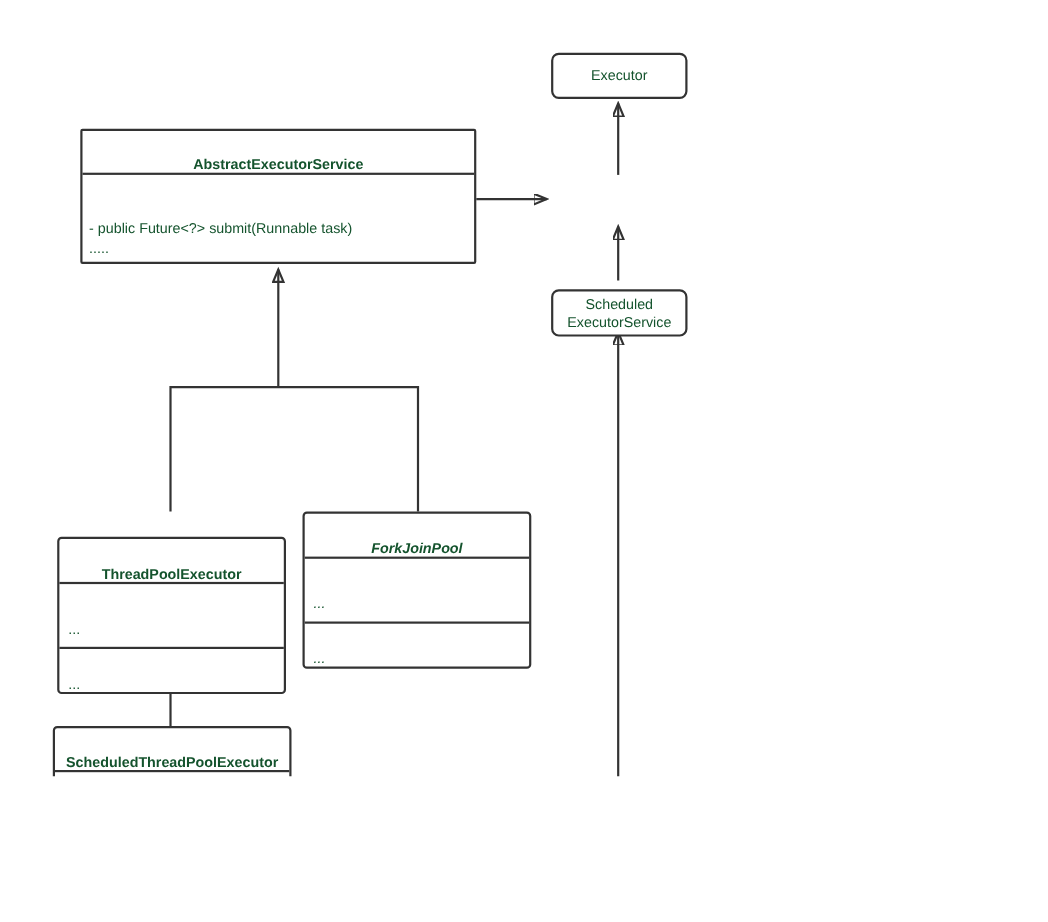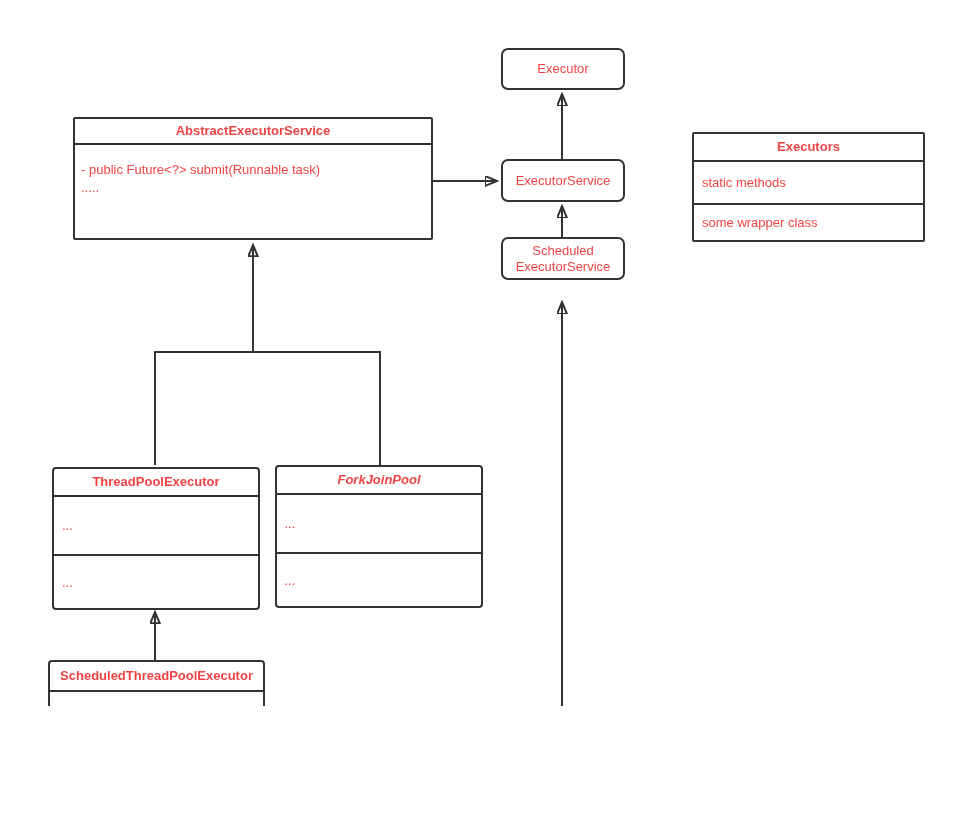--- a/index.html
+++ b/index.html
@@ -2,21 +2,21 @@
 <html><head>
 <meta charset="utf-8">
 <style>
   html, body { margin: 0; padding: 0; background: #ffffff; }
   .canvas {
     position: relative;
     width: 953px;
     height: 706px;
     background: #ffffff;
     font-family: "Liberation Sans", sans-serif;
-    color: #ef4444;
+    color: #14532d;
     overflow: hidden;
   }
   .edges {
     position: absolute;
     left: 0; top: 0;
     width: 953px; height: 838px;
     pointer-events: none;
   }
   .edges path { stroke: #333333; stroke-width: 2; fill: none; }
   .node {
@@ -33,21 +33,21 @@
     text-align: center;
     font-size: 13px;
     line-height: 16px;
     padding: 0 4px;
   }
   .cls {
     border-radius: 4px;
     display: flex;
     flex-direction: column;
   }
-  .cls > div { box-sizing: border-box; }
+  .cls > div { box-sizing: border-box; margin-top: 24px; }
   .cls .hdr {
     font-weight: bold;
     font-size: 13px;
     line-height: 14px;
     text-align: center;
     display: flex;
     align-items: center;
     justify-content: center;
     border-bottom: 2px solid #333333;
     padding: 0 6px;
@@ -89,43 +89,35 @@
     <path d="M155 465 L155 352 L380 352 L380 465"></path>
     <path d="M253 352 L253 245" marker-end="url(#arrHollow)"></path>
     <path d="M155 660 L155 612" marker-end="url(#arrHollow)"></path>
     <path d="M265 732 L562 732 L562 302" marker-end="url(#arrSolid)"></path>
   </svg>
 
   <div class="node iface" style="left:501px; top:48px; width:124px; height:42px;">
     <span>Executor</span>
   </div>
 
-  <div class="node iface" style="left:501px; top:159px; width:124px; height:43px;">
-    <span>ExecutorService</span>
-  </div>
 
-  <div class="node iface" style="left:501px; top:237px; width:124px; height:43px;">
+  <div class="node iface" style="left:501px; top:263px; width:124px; height:43px;">
     <span>Scheduled ExecutorService</span>
   </div>
 
   <div class="node cls sq" style="left:73px; top:117px; width:360px; height:123px;">
     <div class="hdr" style="height:26px;">AbstractExecutorService</div>
     <div class="body">
       <div>- public Future&lt;?&gt; submit(Runnable task)</div>
       <div>.....</div>
     </div>
   </div>
 
-  <div class="node cls sq" style="left:692px; top:132px; width:233px; height:110px;">
-    <div class="hdr" style="height:28px;">Executors</div>
-    <div class="row" style="height:43px;">static methods</div>
-    <div class="row">some wrapper class</div>
-  </div>
 
-  <div class="node cls" style="left:52px; top:467px; width:208px; height:143px;">
+  <div class="node cls" style="left:52px; top:488px; width:208px; height:143px;">
     <div class="hdr" style="height:28px;">ThreadPoolExecutor</div>
     <div class="row" style="height:59px;">...</div>
     <div class="row">...</div>
   </div>
 
   <div class="node cls" style="left:275px; top:465px; width:208px; height:143px;font-style:italic;">
     <div class="hdr" style="height:28px;">ForkJoinPool</div>
     <div class="row" style="height:59px;">...</div>
     <div class="row">...</div>
   </div>

